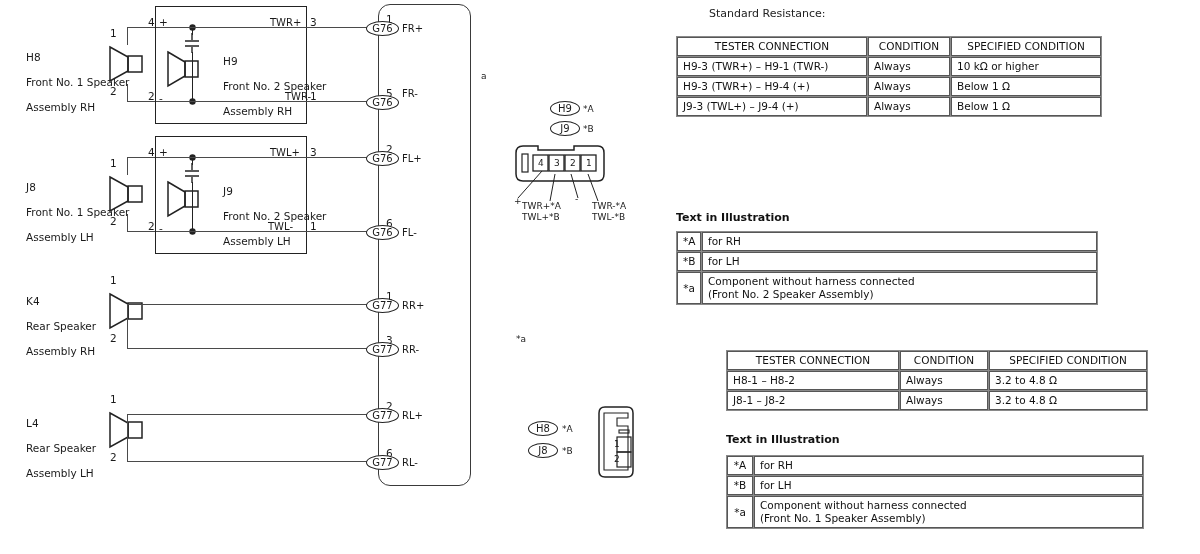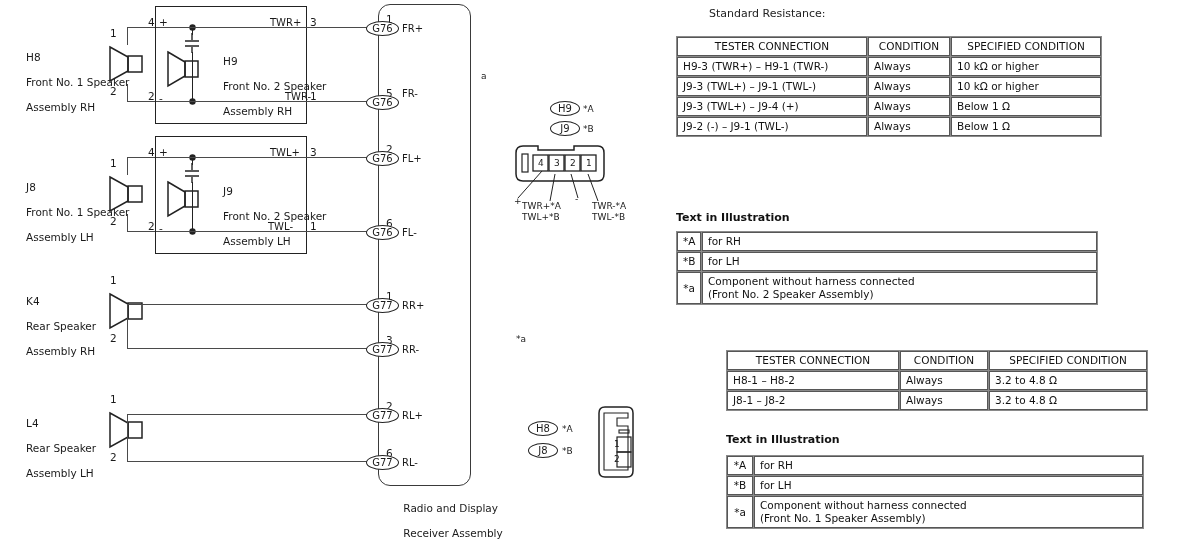--- a/index.html
+++ b/index.html
@@ -247,24 +247,20 @@
     <div class="pin" style="left:386px;top:401px;">2</div>
     <div class="oval" style="left:366px;top:408px;width:33px;height:15px;line-height:13px;">G77</div>
     <div class="sig" style="left:402px;top:410px;">RL+</div>
   </div>
   <div>
     <div class="pin" style="left:386px;top:448px;">6</div>
     <div class="oval" style="left:366px;top:455px;width:33px;height:15px;line-height:13px;">G77</div>
     <div class="sig" style="left:402px;top:457px;">RL-</div>
   </div>
 
-  <div class="lbl" style="left:390px;top:489px;">
-    <span>Radio and Display</span><br>
-    <span>Receiver Assembly</span>
-  </div>
 
   <div class="tiny" style="left:481px;top:71px;">a</div>
 
   <div class="tiny" style="left:516px;top:334px;">*a</div>
 
   <div>
     <div class="oval" style="left:550px;top:101px;width:30px;height:15px;line-height:13px;">H9</div>
     <div class="tiny" style="left:583px;top:104px;">*A</div>
     <div class="oval" style="left:550px;top:121px;width:30px;height:15px;line-height:13px;">J9</div>
     <div class="tiny" style="left:583px;top:124px;">*B</div>
@@ -335,31 +331,26 @@
         <th>SPECIFIED CONDITION</th>
       </tr>
     </thead>
     <tbody>
       <tr>
         <td>H9-3 (TWR+) – H9-1 (TWR-)</td>
         <td>Always</td>
         <td>10 kΩ or higher</td>
       </tr>
       <tr>
-        <td>J9-3 (TWL+) – J9-1 (TWL-)</td>
-        <td>Always</td>
-        <td>10 kΩ or higher</td>
-      </tr>
-      <tr>
-        <td>J9-3 (TWL+) – J9-4 (+)</td>
+        <td>H9-3 (TWR+) – H9-4 (+)</td>
         <td>Always</td>
         <td>Below 1 Ω</td>
       </tr>
       <tr>
-        <td>J9-2 (-) – J9-1 (TWL-)</td>
+        <td>J9-3 (TWL+) – J9-4 (+)</td>
         <td>Always</td>
         <td>Below 1 Ω</td>
       </tr>
     </tbody>
   </table>
 
   <div class="sectitle" style="left:16px;top:211px;">Text in Illustration</div>
 
   <table class="spec" style="left:16px;top:231px;width:422px;">
     <colgroup>

